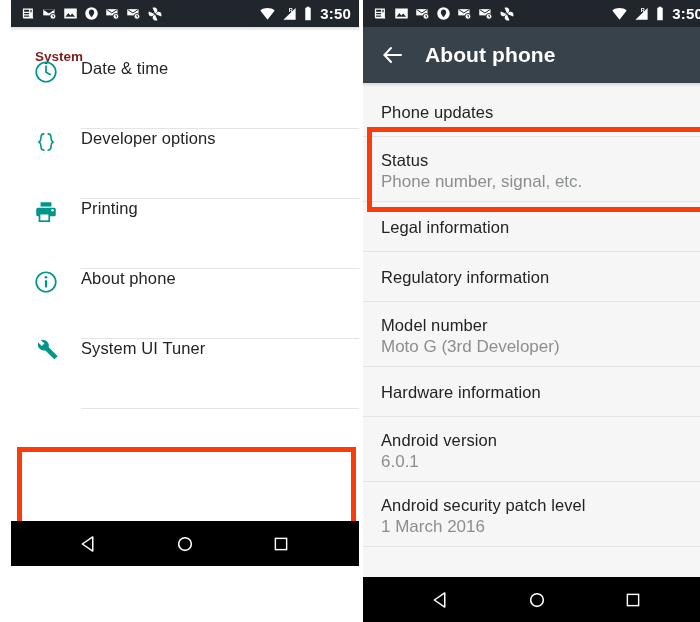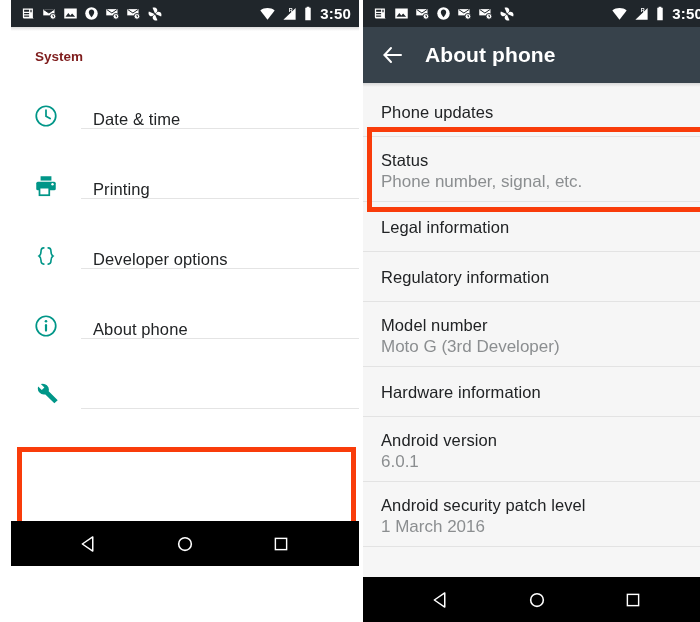--- a/index.html
+++ b/index.html
@@ -104,25 +104,24 @@
   .section-header {
     color: #7f1d1d;
     font-size: 13.5px;
     font-weight: bold;
     padding: 18px 0 0 24px;
     height: 28px;
     box-sizing: border-box;
   }
   .lrow {
     display: flex;
-    align-items: flex-end;
+    align-items: flex-start;
     height: 70px;
     position: relative;
     box-sizing: border-box;
-    gap: 12px;
   }
   .lrow .licon {
     width: 70px;
     min-width: 70px;
     display: flex;
     align-items: center;
     justify-content: center;
   }
   .lrow .ltext {
     font-size: 16.5px;
@@ -270,63 +269,64 @@
         <span class="licon">
           <svg width="26" height="26" viewBox="0 0 24 24">
               <circle cx="12" cy="12" r="9" fill="none" stroke="#009688" stroke-width="1.6"></circle>
               <path d="M12 6.6v5.6l3.8 2.2" fill="none" stroke="#009688" stroke-width="1.6" stroke-linecap="round"></path>
             </svg>
         </span>
         <span class="ltext">Date &amp; time</span>
         <span class="ldiv"></span>
       </div>
 
+
+      <div class="lrow">
+        <span class="licon">
+          <svg width="26" height="26" viewBox="0 0 24 24">
+              <path d="M10 4.5c-2.4 0-2.6 1.2-2.6 3.3 0 2-.5 3.4-1.8 4.2 1.3.8 1.8 2.2 1.8 4.2 0 2.1.2 3.3 2.6 3.3" fill="none" stroke="#009688" stroke-width="1.5" stroke-linecap="round"></path>
+              <path d="M14 4.5c2.4 0 2.6 1.2 2.6 3.3 0 2 .5 3.4 1.8 4.2-1.3.8-1.8 2.2-1.8 4.2 0 2.1-.2 3.3-2.6 3.3" fill="none" stroke="#009688" stroke-width="1.5" stroke-linecap="round"></path>
+            </svg>
+        </span>
+        <span class="ltext">Developer options</span>
+        <span class="ldiv"></span>
+      </div>
 
       <div class="lrow">
         <span class="licon">
           <svg width="26" height="26" viewBox="0 0 24 24">
               <rect x="7" y="3" width="10" height="4" fill="#009688"></rect>
               <rect x="3" y="8" width="18" height="8" rx="1.5" fill="#009688"></rect>
               <rect x="6" y="13.5" width="9" height="7" fill="#ffffff" stroke="#009688" stroke-width="1.6"></rect>
               <circle cx="18" cy="10.4" r="1.1" fill="#ffffff"></circle>
             </svg>
         </span>
         <span class="ltext">Printing</span>
         <span class="ldiv"></span>
       </div>
 
       <div class="lrow">
         <span class="licon">
           <svg width="26" height="26" viewBox="0 0 24 24">
-              <path d="M10 4.5c-2.4 0-2.6 1.2-2.6 3.3 0 2-.5 3.4-1.8 4.2 1.3.8 1.8 2.2 1.8 4.2 0 2.1.2 3.3 2.6 3.3" fill="none" stroke="#009688" stroke-width="1.5" stroke-linecap="round"></path>
-              <path d="M14 4.5c2.4 0 2.6 1.2 2.6 3.3 0 2 .5 3.4 1.8 4.2-1.3.8-1.8 2.2-1.8 4.2 0 2.1-.2 3.3-2.6 3.3" fill="none" stroke="#009688" stroke-width="1.5" stroke-linecap="round"></path>
-            </svg>
-        </span>
-        <span class="ltext">Developer options</span>
-        <span class="ldiv"></span>
-      </div>
-
-      <div class="lrow">
-        <span class="licon">
-          <svg width="26" height="26" viewBox="0 0 24 24">
               <circle cx="12" cy="12" r="9" fill="none" stroke="#009688" stroke-width="1.6"></circle>
               <circle cx="12" cy="7.6" r="1.2" fill="#009688"></circle>
               <rect x="11" y="10.2" width="2" height="7" rx="1" fill="#009688"></rect>
             </svg>
         </span>
         <span class="ltext">About phone</span>
         <span class="ldiv"></span>
       </div>
 
       <div class="lrow">
         <span class="licon">
           <svg width="26" height="26" viewBox="0 0 24 24">
               <path d="M21.7 18.8l-8.3-8.3a5.6 5.6 0 0 1-6.6-7.3l3.3 3.3 2.4-2.4L9.2 1A5.6 5.6 0 0 1 16.5 7.6l8.3 8.3-3.1 2.9z" transform="translate(-2 0)" fill="#009688"></path>
             </svg>
         </span>
+        <span class="ltext">System UI Tuner</span>
         <span class="ldiv"></span>
       </div>
 
       <div class="hl" id="hl-about"></div>
     </div>
 
     <div class="navbar">
       <span class="navbtn">
         <svg width="20" height="20" viewBox="0 0 24 24">
             <path d="M16.5 3.5v17L4 12z" fill="none" stroke="#fff" stroke-width="1.8" stroke-linejoin="round"></path>

